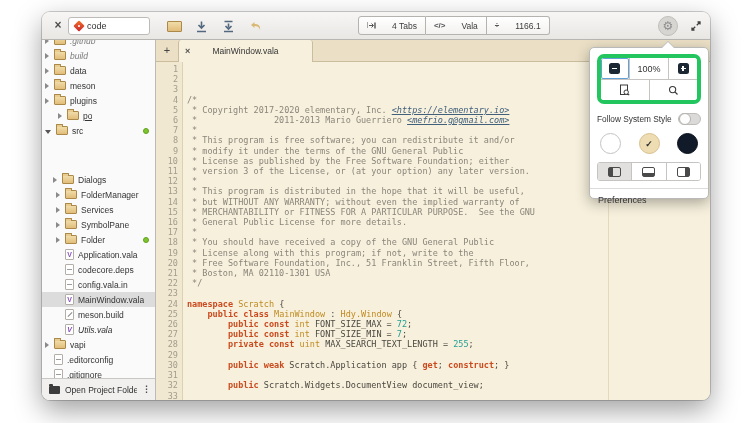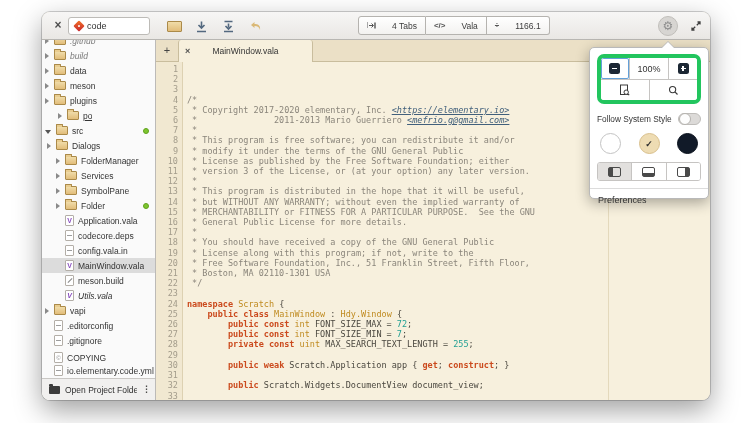--- a/index.html
+++ b/index.html
@@ -221,21 +221,21 @@
           <span class="exp"></span>
           <span class="fi fi-folder"></span>
           <span class="lbl">po</span>
         </div>
         <div class="tree-row" style="padding-left: 3px;">
           <span class="exp open"></span>
           <span class="fi fi-folder"></span>
           <span class="lbl">src</span>
           <span class="dot"></span>
         </div>
-        <div class="tree-row" style="padding-left: 5px;">
+        <div class="tree-row" style="padding-left: 11px; margin-top: 34px;">
           <span class="exp"></span>
           <span class="fi fi-folder"></span>
           <span class="lbl">Dialogs</span>
         </div>
         <div class="tree-row" style="padding-left: 14px;">
           <span class="exp"></span>
           <span class="fi fi-folder"></span>
           <span class="lbl">FolderManager</span>
         </div>
         <div class="tree-row" style="padding-left: 14px;">

